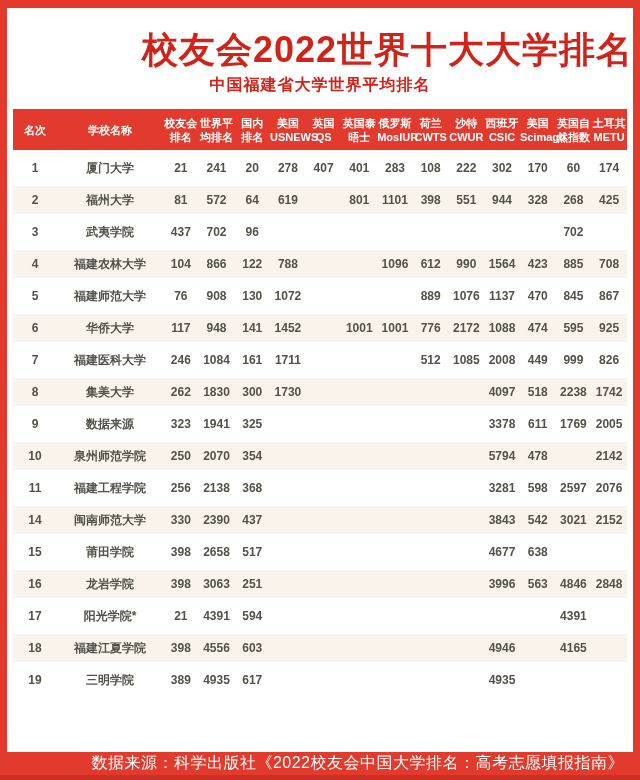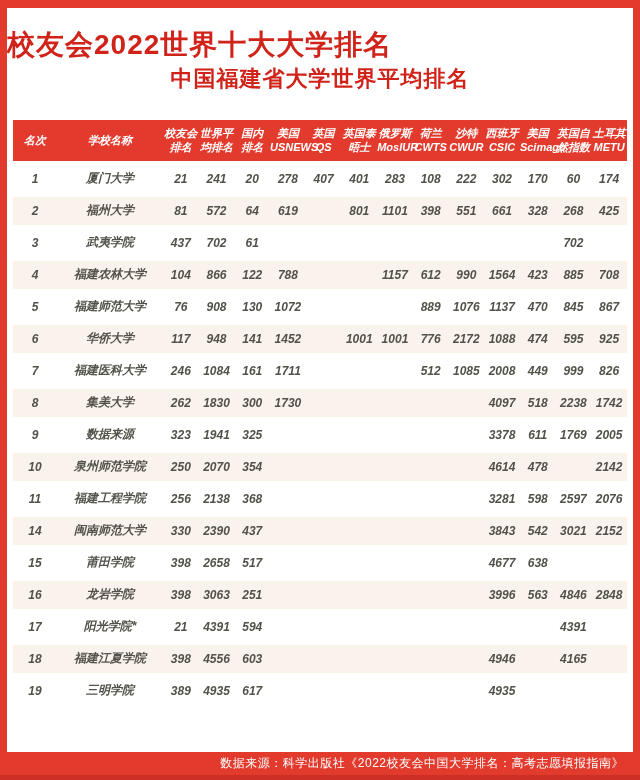--- a/index.html
+++ b/index.html
@@ -10,32 +10,32 @@
   }
   .canvas {
     position: absolute; inset: 0; box-sizing: border-box;
     border-top: 8px solid var(--brand-red);
     border-left: 7px solid var(--brand-red);
     border-right: 7px solid var(--brand-red);
     background: #ffffff;
   }
   .content { height: calc(100% - 28px); overflow: hidden; }
   .page-title {
-    margin: 20px 0 4px; text-align: left;
-    font-size: 28px; line-height: 1.2; font-weight: bold;
+    margin: 20px 0 4px; text-align: right;
+    font-size: 36px; line-height: 1.2; font-weight: bold;
     color: var(--title-red); letter-spacing: 1px;
   }
   .page-subtitle {
-    margin: 0 0 24px; text-align: center;
-    font-size: 22px; line-height: 1.2; font-weight: bold;
+    margin: 0 0 11px; text-align: center;
+    font-size: 16px; line-height: 1.2; font-weight: bold;
     color: var(--title-red); letter-spacing: 1px;
   }
   table.ranking {
     width: 614px; margin: 0 auto; table-layout: fixed;
-    border-collapse: separate; border-spacing: 0 4px; font-style: italic;
+    border-collapse: separate; border-spacing: 0 4px;
   }
   col.c-rank   { width: 44px; }
   col.c-school { width: 106px; }
   thead th {
     background: var(--brand-red); color: #ffffff;
     font-size: 11px; font-weight: bold; line-height: 1.3;
     height: 41px; padding: 0; vertical-align: middle;
     text-align: center; white-space: pre-line;
   }
   tbody td {
@@ -46,21 +46,21 @@
   }
   tbody tr:nth-child(even) td { background: var(--stripe-cream); }
   .footer-bar {
     position: absolute; left: -7px; right: -7px; bottom: 0;
     height: 28px; background: var(--brand-red);
     border-bottom: 5px solid var(--footer-strip);
     box-sizing: border-box;
     display: flex; align-items: center; justify-content: flex-end;
     padding-right: 16px;
   }
-  .footer-text { color: #ffffff; font-size: 12px; letter-spacing: 0.5px; }
+  .footer-text { color: #ffffff; font-size: 16px; letter-spacing: 0.5px; }
 </style>
 </head>
 <body>
 
 <div class="canvas">
   <div class="content">
     <h1 class="page-title">校友会2022世界十大大学排名</h1>
     <h2 class="page-subtitle">中国福建省大学世界平均排名</h2>
     <table class="ranking">
       <colgroup>
@@ -135,52 +135,52 @@
             <td>福州大学</td>
             <td>81</td>
             <td>572</td>
             <td>64</td>
             <td>619</td>
             <td></td>
             <td>801</td>
             <td>1101</td>
             <td>398</td>
             <td>551</td>
-            <td>661</td>
+            <td>944</td>
             <td>328</td>
             <td>268</td>
             <td>425</td>
           </tr>
           <tr>
             <td>3</td>
             <td>武夷学院</td>
             <td>437</td>
             <td>702</td>
-            <td>61</td>
+            <td>96</td>
             <td></td>
             <td></td>
             <td></td>
             <td></td>
             <td></td>
             <td></td>
             <td></td>
             <td></td>
             <td>702</td>
             <td></td>
           </tr>
           <tr>
             <td>4</td>
             <td>福建农林大学</td>
             <td>104</td>
             <td>866</td>
             <td>122</td>
             <td>788</td>
             <td></td>
             <td></td>
-            <td>1157</td>
+            <td>1096</td>
             <td>612</td>
             <td>990</td>
             <td>1564</td>
             <td>423</td>
             <td>885</td>
             <td>708</td>
           </tr>
           <tr>
             <td>5</td>
             <td>福建师范大学</td>
@@ -271,21 +271,21 @@
             <td>泉州师范学院</td>
             <td>250</td>
             <td>2070</td>
             <td>354</td>
             <td></td>
             <td></td>
             <td></td>
             <td></td>
             <td></td>
             <td></td>
-            <td>4614</td>
+            <td>5794</td>
             <td>478</td>
             <td></td>
             <td>2142</td>
           </tr>
           <tr>
             <td>11</td>
             <td>福建工程学院</td>
             <td>256</td>
             <td>2138</td>
             <td>368</td>

